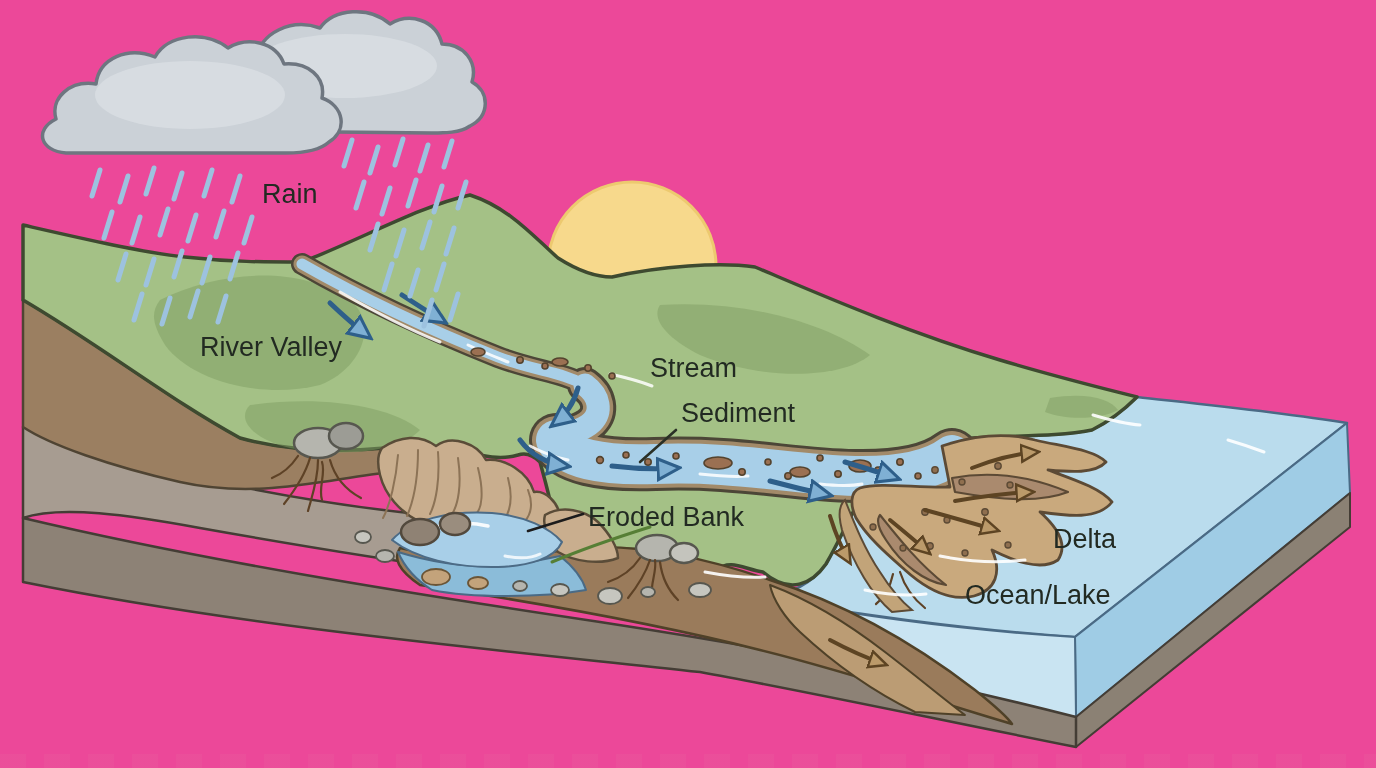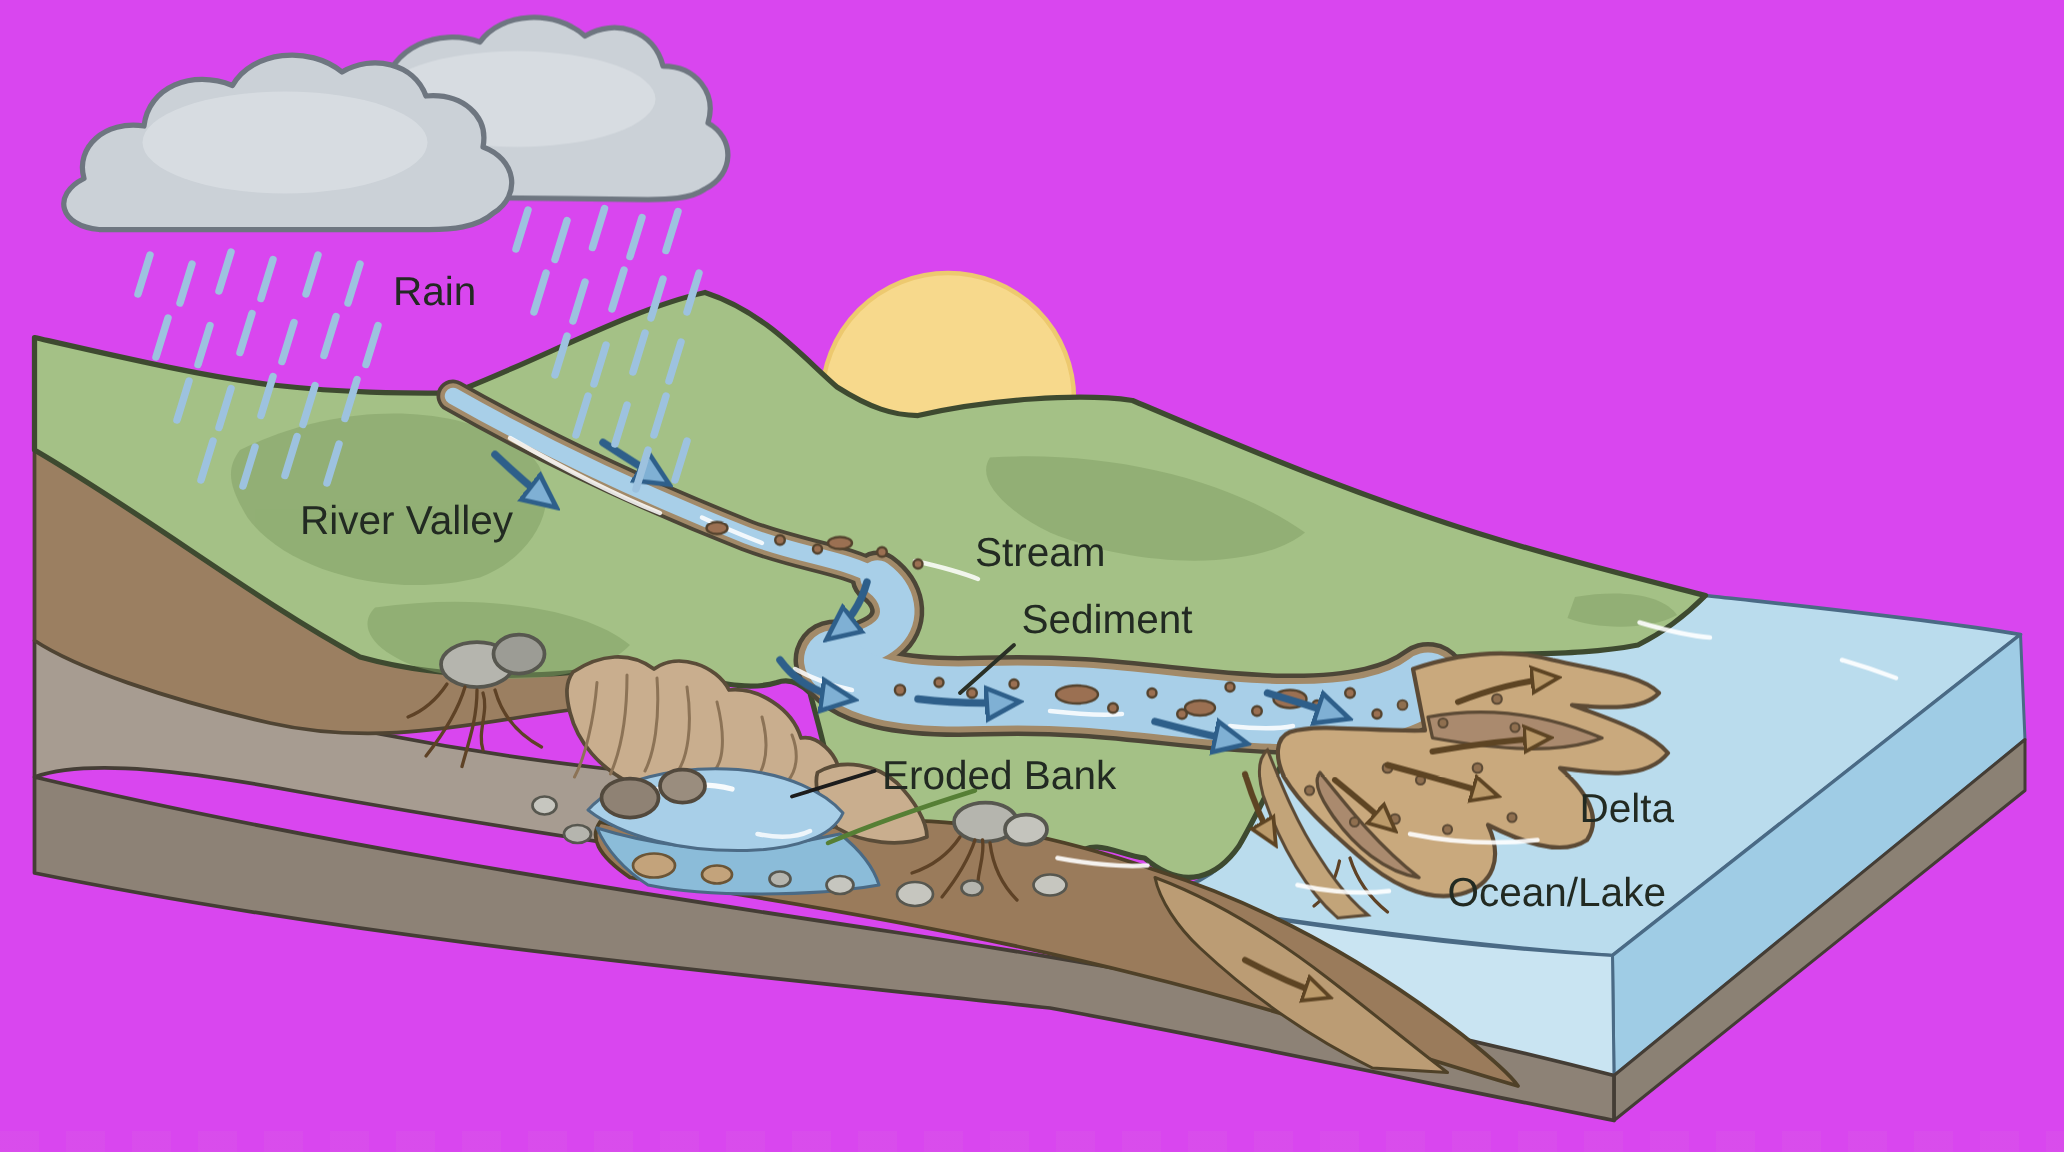--- a/index.html
+++ b/index.html
@@ -1,16 +1,16 @@
 <!DOCTYPE html>
 <html><head>
 <meta charset="utf-8">
 <style>
   html,body{margin:0;padding:0;background:#ffffff;}
-  .stage{position:relative;width:1376px;height:768px;overflow:hidden;background:#d946ef;
+  .stage{position:relative;width:1376px;height:768px;overflow:hidden;background:#ec4899;
          font-family:"Liberation Sans",sans-serif;}
   svg{position:absolute;left:0;top:0;}
   text.lbl{font-family:"Liberation Sans",sans-serif;font-size:27px;fill:#222a22;}
   .bottom-artifact{position:absolute;left:0;bottom:0;width:100%;height:14px;opacity:.05;
     background:repeating-linear-gradient(90deg,#c9a is 0,transparent 0);
     background:repeating-linear-gradient(90deg,#d8c9b0 0 26px,transparent 26px 44px);}
 </style>
 </head>
 <body>
 

